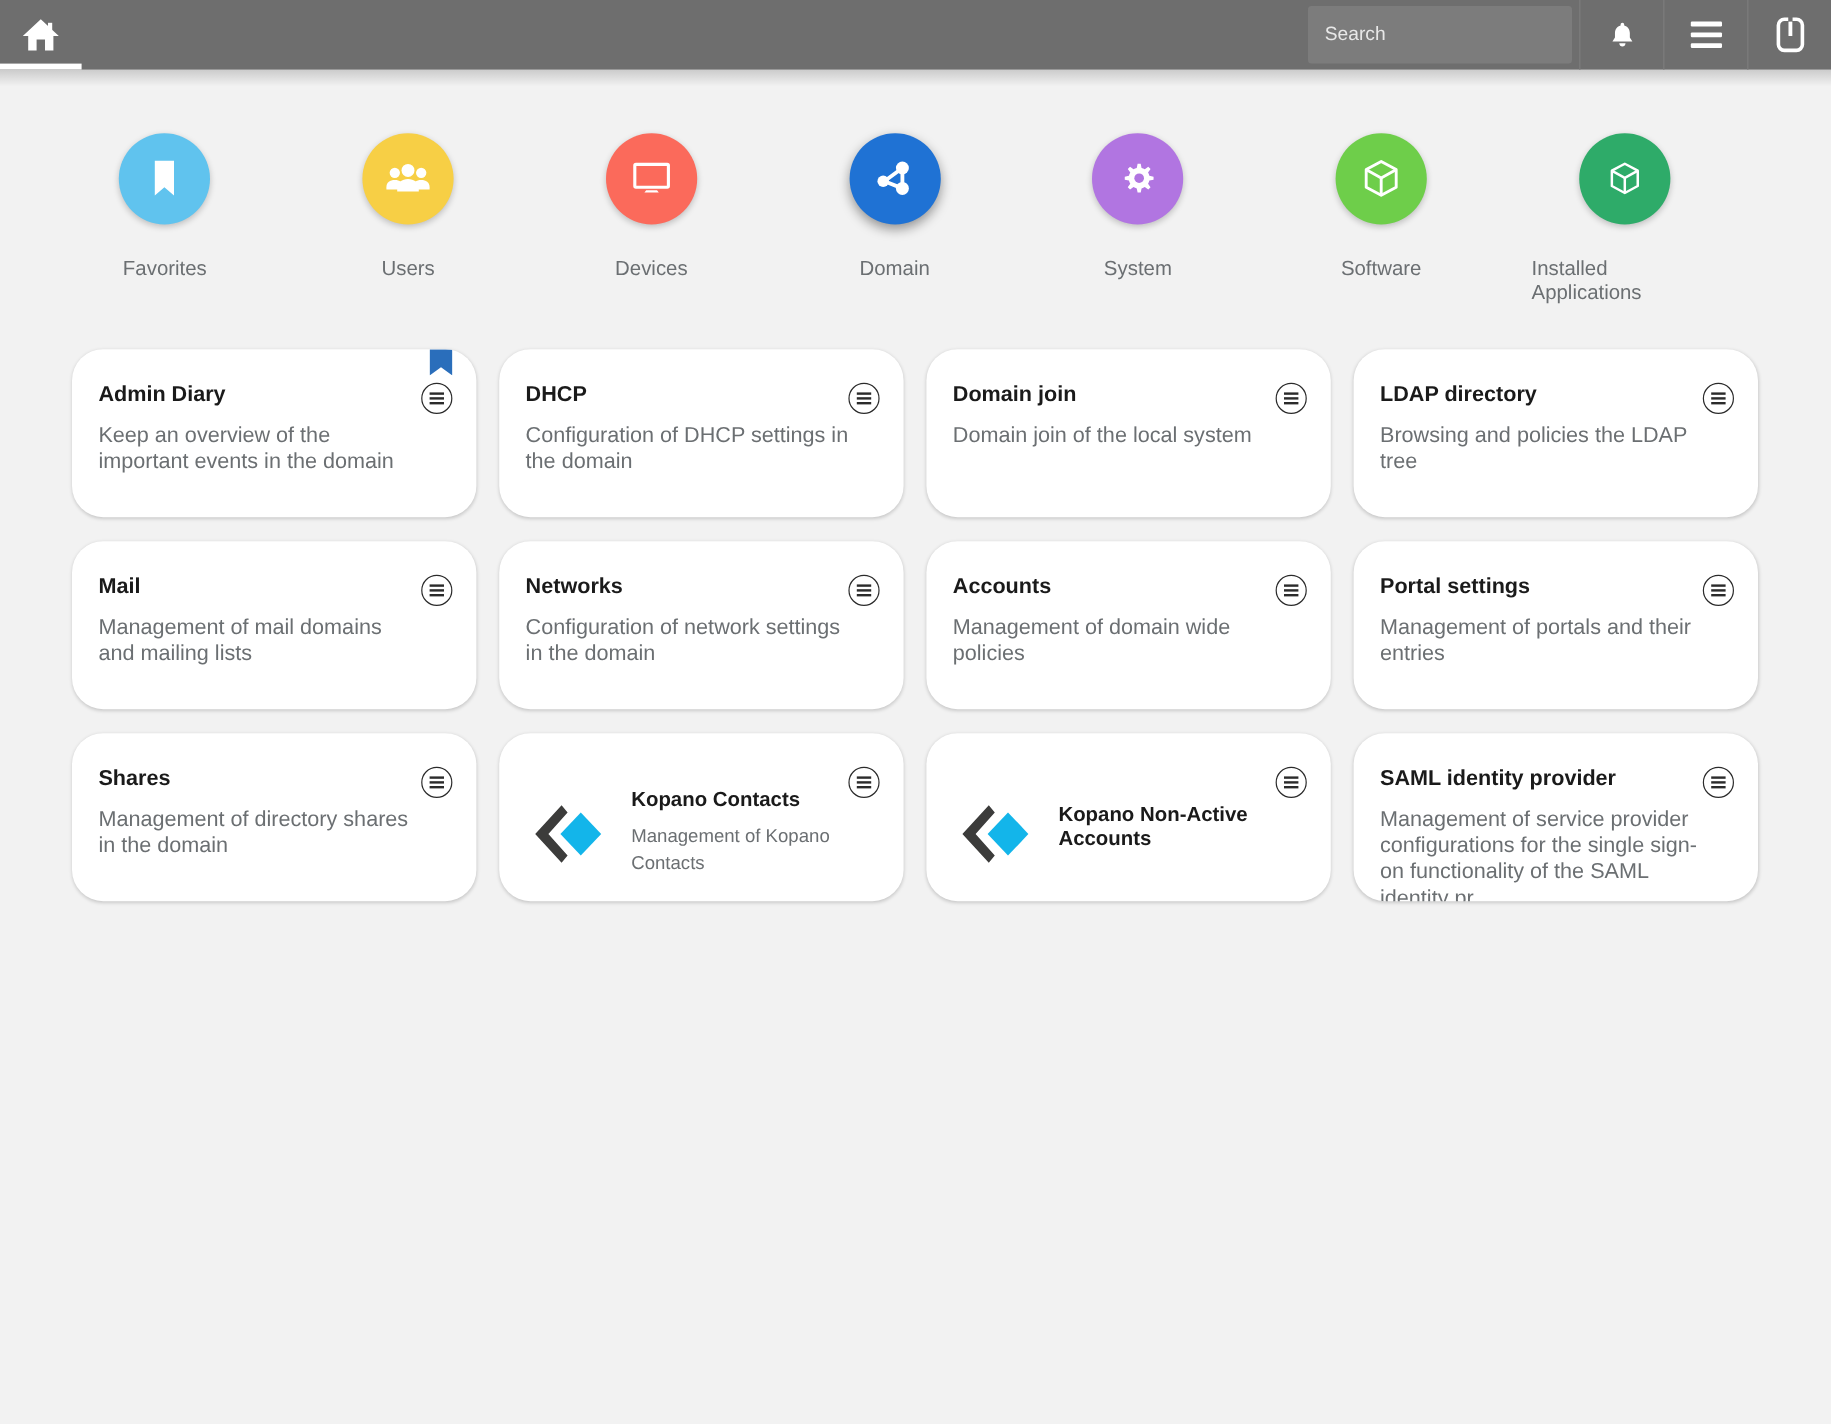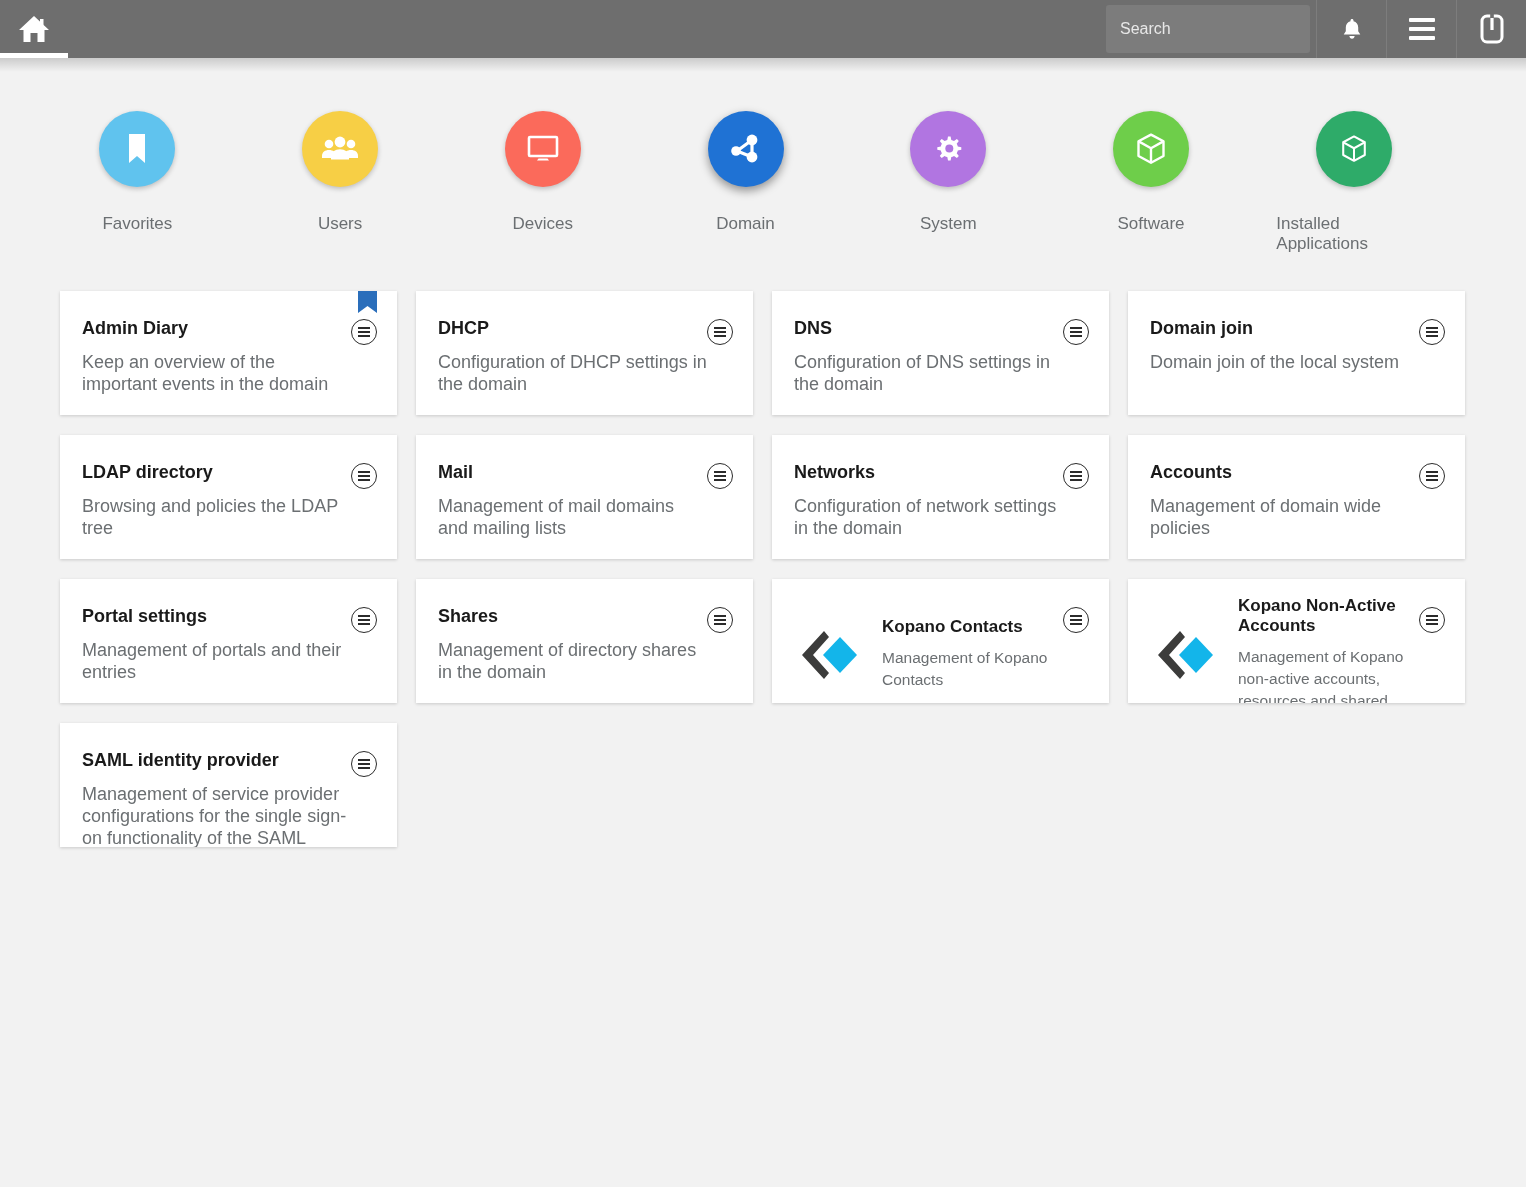--- a/index.html
+++ b/index.html
@@ -37,21 +37,21 @@
     position: absolute;
     left: 0; top: 58px;
     width: 100%; height: 14px;
     background: linear-gradient(to bottom, rgba(0,0,0,0.16), rgba(0,0,0,0));
     pointer-events: none;
     z-index: 5;
   }
   .search-box {
     align-self: center;
     margin-right: 6px;
-    width: 204px; height: 48px;
+    width: 220px; height: 48px;
     background: #7c7c7c;
     border-radius: 3px;
     display: flex;
     align-items: center;
     padding: 0 12px;
     cursor: text;
   }
   .search-box input {
     flex: 1;
     background: transparent;
@@ -106,26 +106,27 @@
   
   .tiles {
     padding: 37px 60px 0 60px;
     display: flex;
     flex-wrap: wrap;
     gap: 20px 19px;
   }
   .tile {
     position: relative;
     width: 337px;
-    height: 124px;
+    height: 140px;
     background: #ffffff;
     box-shadow: 0 1px 3px rgba(0,0,0,0.17);
     padding: 26px 24px 0 22px;
     cursor: pointer;
     overflow: hidden;
+    border-radius: 26px;
   }
   .tile-title {
     font-size: 18px;
     font-weight: bold;
     color: #1a1a1a;
     line-height: 22px;
     margin: 0 0 12px 0;
     padding-right: 40px;
   }
   .tile-desc {
@@ -318,29 +319,20 @@
     <div class="tile">
       <div class="tile-title">DHCP</div>
       <div class="tile-desc">Configuration of DHCP settings in the domain</div>
   <div class="tile-menu-icon">
     <span></span>
         <span></span>
         <span></span>
   </div>
     </div>
     <div class="tile">
-      <div class="tile-title">DNS</div>
-      <div class="tile-desc">Configuration of DNS settings in the domain</div>
-  <div class="tile-menu-icon">
-    <span></span>
-        <span></span>
-        <span></span>
-  </div>
-    </div>
-    <div class="tile">
       <div class="tile-title">Domain join</div>
       <div class="tile-desc">Domain join of the local system</div>
   <div class="tile-menu-icon">
     <span></span>
         <span></span>
         <span></span>
   </div>
     </div>
     <div class="tile">
       <div class="tile-title">LDAP directory</div>
@@ -413,21 +405,20 @@
   </div>
     </div>
     <div class="tile has-logo">
       <div class="kopano-logo">
   <svg width="82" height="68" viewBox="0 0 82 68">
     <path d="M34 6 L39 12 L23 30 L39 48 L34 54 L12 30 Z" fill="#3c3c3b"></path>
     <path d="M50 12 L67 30 L50 48 L33 30 Z" fill="#13b5ea"></path>
   </svg></div>
       <div class="tile-text">
         <div class="tile-title">Kopano Non-Active Accounts</div>
-        <div class="tile-desc">Management of Kopano non-active accounts, resources and shared ...</div>
       </div>
   <div class="tile-menu-icon">
     <span></span>
         <span></span>
         <span></span>
   </div>
     </div>
     <div class="tile">
       <div class="tile-title">SAML identity provider</div>
       <div class="tile-desc">Management of service provider configurations for the single sign-on functionality of the SAML identity pr...</div>

